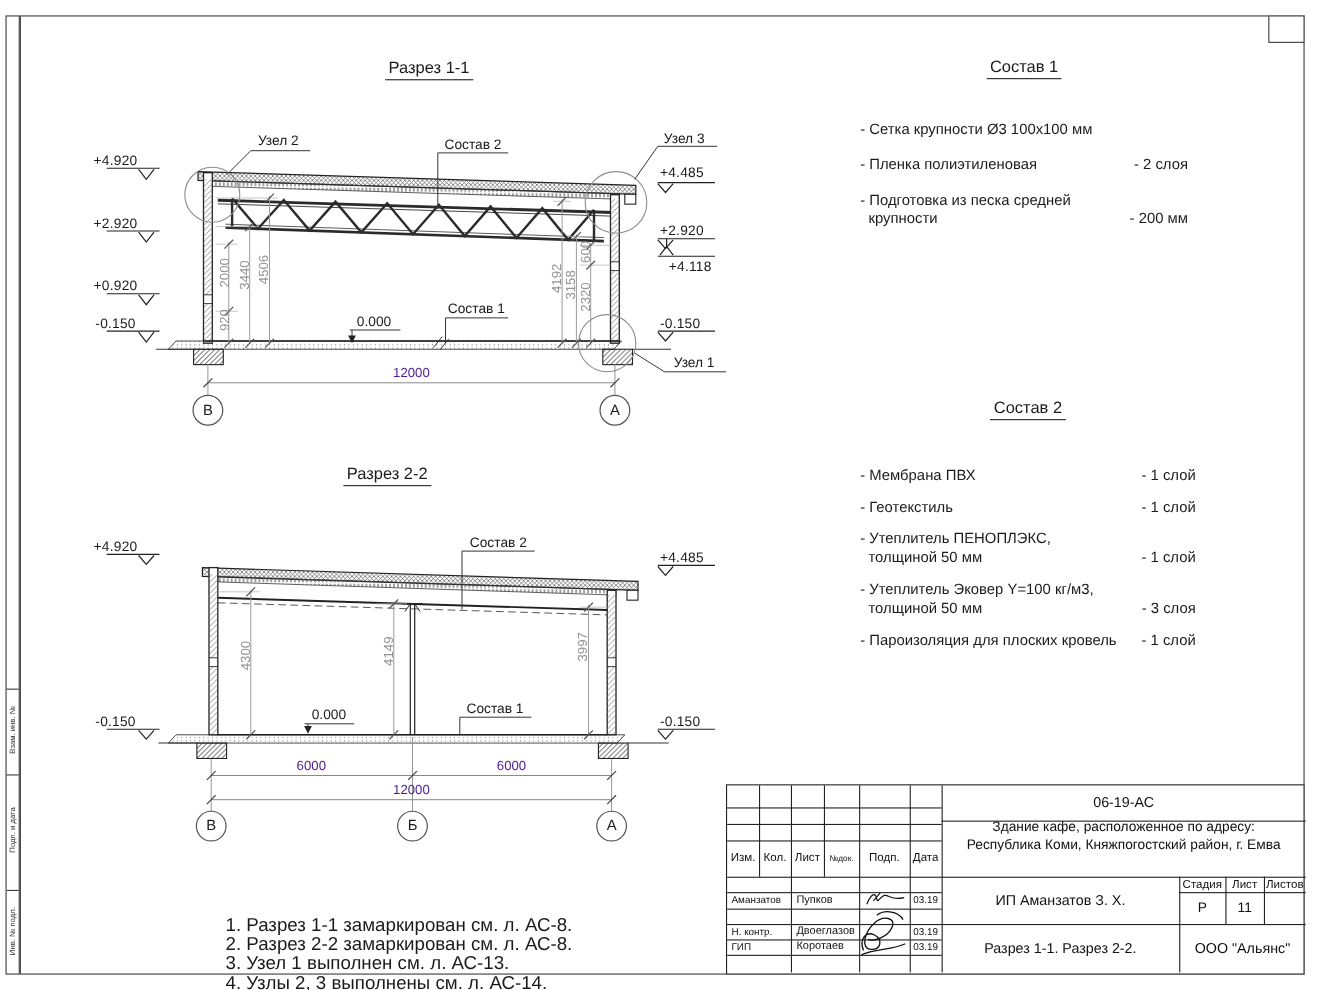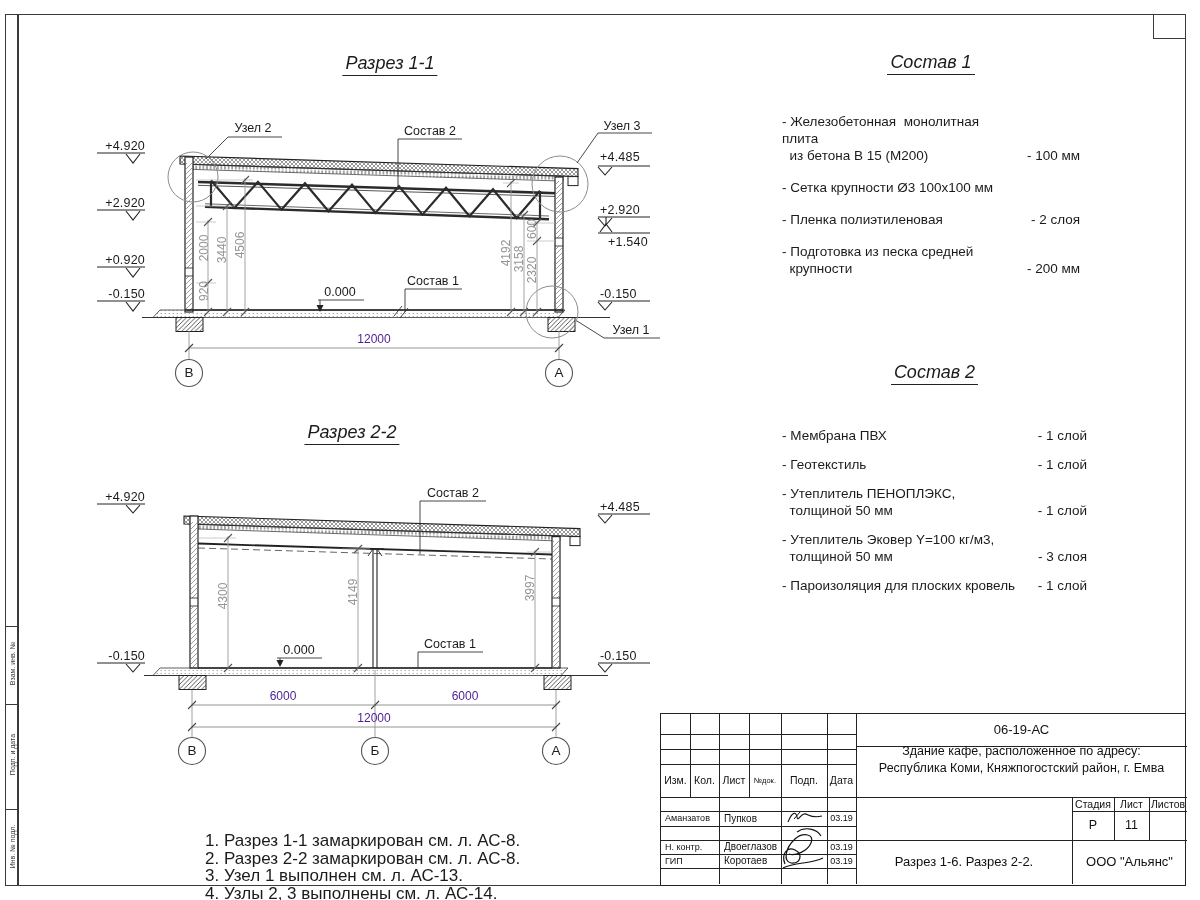--- a/index.html
+++ b/index.html
@@ -6,23 +6,23 @@
   .sheet{position:relative;width:1200px;height:900px;background:#fff;overflow:hidden;
          font-family:"Liberation Sans",sans-serif;color:#1b1b1b;border-bottom:1px solid #d9d9d9}
   .frame{position:absolute;left:18px;top:14px;width:1168px;height:872px;border:1.7px solid #3a3a3a;box-sizing:border-box}
   .corner-box{position:absolute;left:1153px;top:14px;width:33px;height:25px;border:1px solid #3a3a3a;box-sizing:border-box;background:#fff}
   .side-strip{position:absolute;left:5px;top:14px;width:13px;height:872px;border:1px solid #3a3a3a;box-sizing:border-box}
   .strip-div{position:absolute;left:0;width:100%;height:0;border-top:1px solid #3a3a3a}
   .strip-lbl{position:absolute;left:-29px;width:70px;font-size:7px;color:#333;text-align:center;transform:rotate(-90deg);white-space:nowrap}
   svg{position:absolute}
   .lbl{position:absolute;white-space:nowrap;line-height:1.12;color:#1b1b1b}
   .ctr{transform:translateX(-50%)}
-  .ttl{font-size:18px;font-style:italic;border-bottom:1.2px solid #222;padding:0 3px 2px}
+  .ttl{font-size:15px;border-bottom:1.2px solid #222;padding:0 3px 2px}
   .elev{font-size:12.5px;letter-spacing:.2px}
-  .elr{width:80px;text-align:right}
+  .elr{width:80px;text-align:center}
   .call{font-size:12.5px}
   .axis{font-size:13.5px}
   .dimv{position:absolute;width:46px;text-align:center;font-size:12px;color:#959595;transform:rotate(-90deg);white-space:nowrap}
   .dimh{font-size:12px;color:#4c1d95}
   .notes{position:absolute;left:205px;top:832px;font-size:17px;line-height:17.5px}
   .sostav{position:absolute;font-size:13.5px}
   .s-head{text-align:center;margin-bottom:40px}
   .s-item{display:flex;justify-content:space-between;align-items:flex-end;line-height:17px}
   .s-item .tx{white-space:pre-wrap}
   .s-item .qt{white-space:nowrap;padding-left:10px}
@@ -302,21 +302,21 @@
     </g>
   </svg>
 
   <div class="lbl ctr" style="left:390px;top:53px"><span class="ttl">Разрез 1-1</span></div>
   <div class="lbl elev elr" style="left:65px;top:139px">+4.920</div>
   <div class="lbl elev elr" style="left:65px;top:196px">+2.920</div>
   <div class="lbl elev elr" style="left:65px;top:253px">+0.920</div>
   <div class="lbl elev elr" style="left:65px;top:287px">-0.150</div>
   <div class="lbl elev" style="left:600px;top:150px">+4.485</div>
   <div class="lbl elev" style="left:600px;top:203px">+2.920</div>
-  <div class="lbl elev" style="left:608px;top:235px">+1.540</div>
+  <div class="lbl elev" style="left:608px;top:235px">+4.118</div>
   <div class="lbl elev" style="left:600px;top:287px">-0.150</div>
   <div class="lbl call ctr" style="left:253px;top:121px">Узел 2</div>
   <div class="lbl call ctr" style="left:622px;top:119px">Узел 3</div>
   <div class="lbl call ctr" style="left:631px;top:323px">Узел 1</div>
   <div class="lbl call ctr" style="left:430px;top:124px">Состав 2</div>
   <div class="lbl call ctr" style="left:433px;top:274px">Состав 1</div>
   <div class="lbl call ctr" style="left:340px;top:285px">0.000</div>
   <div class="dimv" style="left:181px;top:284px">920</div>
   <div class="dimv" style="left:181px;top:241px">2000</div>
   <div class="dimv" style="left:199px;top:243px">3440</div>
@@ -343,25 +343,20 @@
   <div class="lbl dimh ctr" style="left:283px;top:690px">6000</div>
   <div class="lbl dimh ctr" style="left:465px;top:690px">6000</div>
   <div class="lbl dimh ctr" style="left:374px;top:712px">12000</div>
   <div class="lbl axis ctr" style="left:192px;top:743px">В</div>
   <div class="lbl axis ctr" style="left:375px;top:743px">Б</div>
   <div class="lbl axis ctr" style="left:556px;top:743px">А</div>
 
   <div class="sostav sv1" style="left:782px;top:52px;width:298px">
     <div class="s-head"><span class="ttl">Состав 1</span></div>
     <div class="s-item">
-        <span class="tx">- Железобетонная  монолитная плита
-  из бетона В 15 (М200)</span>
-        <span class="qt">- 100 мм</span>
-      </div>
-    <div class="s-item">
         <span class="tx">- Сетка крупности Ø3 100х100 мм</span>
         <span class="qt"></span>
       </div>
     <div class="s-item">
         <span class="tx">- Пленка полиэтиленовая</span>
         <span class="qt">-  2 слоя</span>
       </div>
     <div class="s-item">
         <span class="tx">- Подготовка из песка средней
   крупности</span>
@@ -439,27 +434,28 @@
     <div class="tb-txt tb-left" style="left:1px;top:126px;width:57px;height:14px;font-size:9px">Н. контр.</div>
     <div class="tb-txt tb-left" style="left:60px;top:126px;width:60px;height:14px;font-size:10px">Двоеглазов</div>
     <div class="tb-txt" style="left:166px;top:126px;width:29px;height:14px;font-size:9px">03.19</div>
     <div class="tb-txt tb-left" style="left:1px;top:140px;width:57px;height:14px;font-size:9px">ГИП</div>
     <div class="tb-txt tb-left" style="left:60px;top:140px;width:60px;height:14px;font-size:10px">Коротаев</div>
     <div class="tb-txt" style="left:166px;top:140px;width:29px;height:14px;font-size:9px">03.19</div>
 
     <div class="tb-txt" style="left:195px;top:0;width:331px;height:32px;font-size:13px">06-19-АС</div>
     <div class="tb-txt" style="left:195px;top:20px;width:331px;height:51px;font-size:12.5px;white-space:pre-line;line-height:17px">Здание кафе, расположенное по адресу:
 Республика Коми, Княжпогостский район, г. Емва</div>
+    <div class="tb-txt" style="left:195px;top:83px;width:216px;height:43px;font-size:13px">ИП Аманзатов З. Х.</div>
     <div class="tb-txt" style="left:411px;top:83px;width:42px;height:14px">Стадия</div>
     <div class="tb-txt" style="left:453px;top:83px;width:35px;height:14px">Лист</div>
     <div class="tb-txt" style="left:488px;top:83px;width:38px;height:14px">Листов</div>
     <div class="tb-txt" style="left:411px;top:97px;width:42px;height:29px;font-size:12.5px">Р</div>
     <div class="tb-txt" style="left:453px;top:97px;width:35px;height:29px;font-size:12.5px">11</div>
     <div class="tb-txt" style="left:488px;top:97px;width:38px;height:29px;font-size:12.5px"></div>
-    <div class="tb-txt" style="left:195px;top:126px;width:216px;height:44px;font-size:13px">Разрез 1-6. Разрез 2-2.</div>
+    <div class="tb-txt" style="left:195px;top:126px;width:216px;height:44px;font-size:13px">Разрез 1-1. Разрез 2-2.</div>
     <div class="tb-txt" style="left:411px;top:126px;width:115px;height:44px;font-size:13px">ООО "Альянс"</div>
 
     <svg style="left:124px;top:95px" width="40" height="17" viewBox="0 0 40 17">
       <path d="M3,13 C7,3 11,2 12,8 C13,13 15,6 19,5 C23,4 25,10 37,7" fill="none" stroke="#111" stroke-width="1.1"></path>
       <path d="M9,10 L15,3" stroke="#111" stroke-width="1"></path>
     </svg>
     <svg style="left:116px;top:110px" width="54" height="48" viewBox="0 0 54 48">
       <path d="M8,40 C4,30 10,22 18,26 C26,30 24,40 14,39 C6,38 8,24 18,15 C26,8 38,10 34,19 C30,28 18,32 12,30" fill="none" stroke="#111" stroke-width="1.2"></path>
       <path d="M20,8 C28,2 40,5 44,12 M6,44 C18,38 34,40 46,34" fill="none" stroke="#111" stroke-width="1.1"></path>
     </svg>

